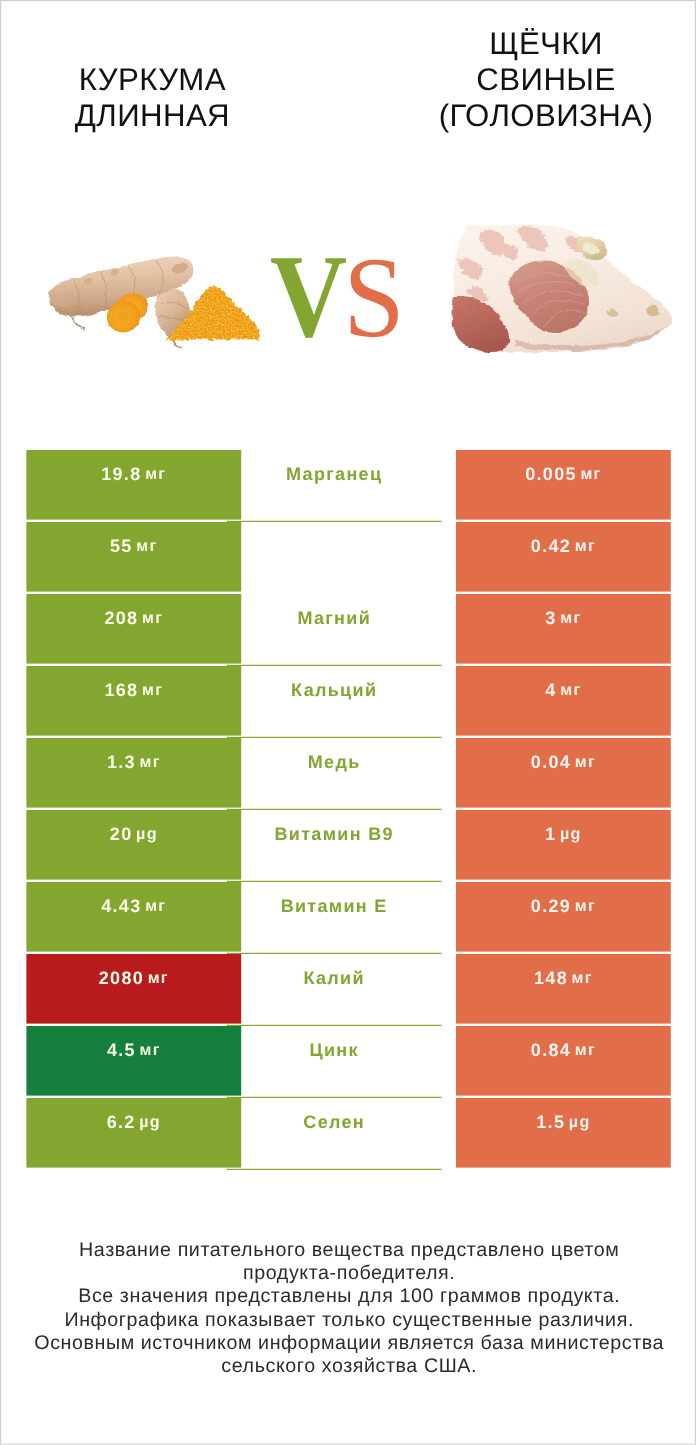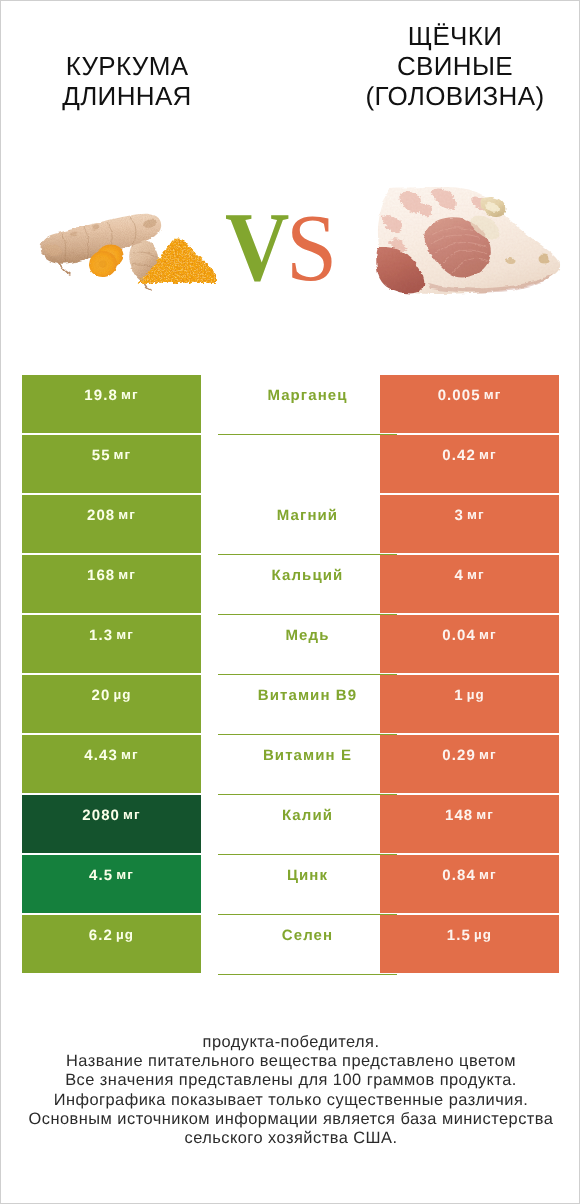--- a/index.html
+++ b/index.html
@@ -16,21 +16,21 @@
   .img-right{position:absolute;left:375px;top:26px;}
   .vs{position:absolute;top:208px;left:224px;height:73px;font-family:Liberation Serif, serif;line-height:73px;white-space:nowrap;}
   .vs span{display:inline-block;vertical-align:top;}
   .vs .v{color:#82a62f;font-size:99px;font-weight:700;transform:scaleX(0.9);transform-origin:left top;line-height:73px;height:73px;margin-top:2px;}
   .vs .s{color:#e26e49;font-size:96px;font-weight:400;margin-left:-11px;transform:scaleX(0.96);transform-origin:left top;line-height:73px;height:73px;margin-top:2px;}
   
   .table{position:absolute;left:21px;top:374px;width:537px;}
   .row{position:relative;height:58px;margin-bottom:2px;}
   .cell{position:absolute;top:0;height:58px;display:flex;align-items:center;justify-content:center;line-height:1;padding-bottom:18px;box-sizing:border-box;}
   .cell-left{left:0;width:179px;}
-  .cell-mid{left:196px;width:179px;height:60px;justify-content:center;}
+  .cell-mid{left:167px;width:179px;height:60px;justify-content:center;}
   .cell-right{left:358px;width:179px;}
   .val{font-size:15px;font-weight:700;letter-spacing:1.1px;}
   .unit{font-size:13.4px;font-weight:700;margin-left:3px;letter-spacing:1.1px;}
   .name{font-size:15px;font-weight:700;letter-spacing:1.1px;}
   
   .footer{position:absolute;left:0;top:1032px;width:580px;text-align:center;font-size:16.4px;line-height:19.2px;color:#2b2b2b;letter-spacing:0.48px;}
 </style>
 </head>
 <body>
 
@@ -278,21 +278,21 @@
         </div>
         <div class="cell cell-mid" style="border-bottom:1.2px solid #82a62f;color:#82a62f">
           <span class="name">Витамин E</span>
         </div>
         <div class="cell cell-right" style="background:#e26e49;color:#fdf4ef">
           <span class="val">0.29</span>
           <span class="unit">мг</span>
         </div>
       </div>
       <div class="row">
-        <div class="cell cell-left" style="background:#14532d;color:#fbffe9">
+        <div class="cell cell-left" style="background:#b91c1c;color:#fbffe9">
           <span class="val">2080</span>
           <span class="unit">мг</span>
         </div>
         <div class="cell cell-mid" style="border-bottom:1.2px solid #82a62f;color:#82a62f">
           <span class="name">Калий</span>
         </div>
         <div class="cell cell-right" style="background:#e26e49;color:#fdf4ef">
           <span class="val">148</span>
           <span class="unit">мг</span>
         </div>
@@ -319,21 +319,21 @@
           <span class="name">Селен</span>
         </div>
         <div class="cell cell-right" style="background:#e26e49;color:#fdf4ef">
           <span class="val">1.5</span>
           <span class="unit">µg</span>
         </div>
       </div>
     </div>
 
   <div class="footer" id="footer">
+      <div>Название питательного вещества представлено цветом</div>
       <div>продукта-победителя.</div>
-      <div>Название питательного вещества представлено цветом</div>
       <div>Все значения представлены для 100 граммов продукта.</div>
       <div>Инфографика показывает только существенные различия.</div>
       <div>Основным источником информации является база министерства</div>
       <div>сельского хозяйства США.</div>
     </div>
 
 </div>
 
 </body></html>

